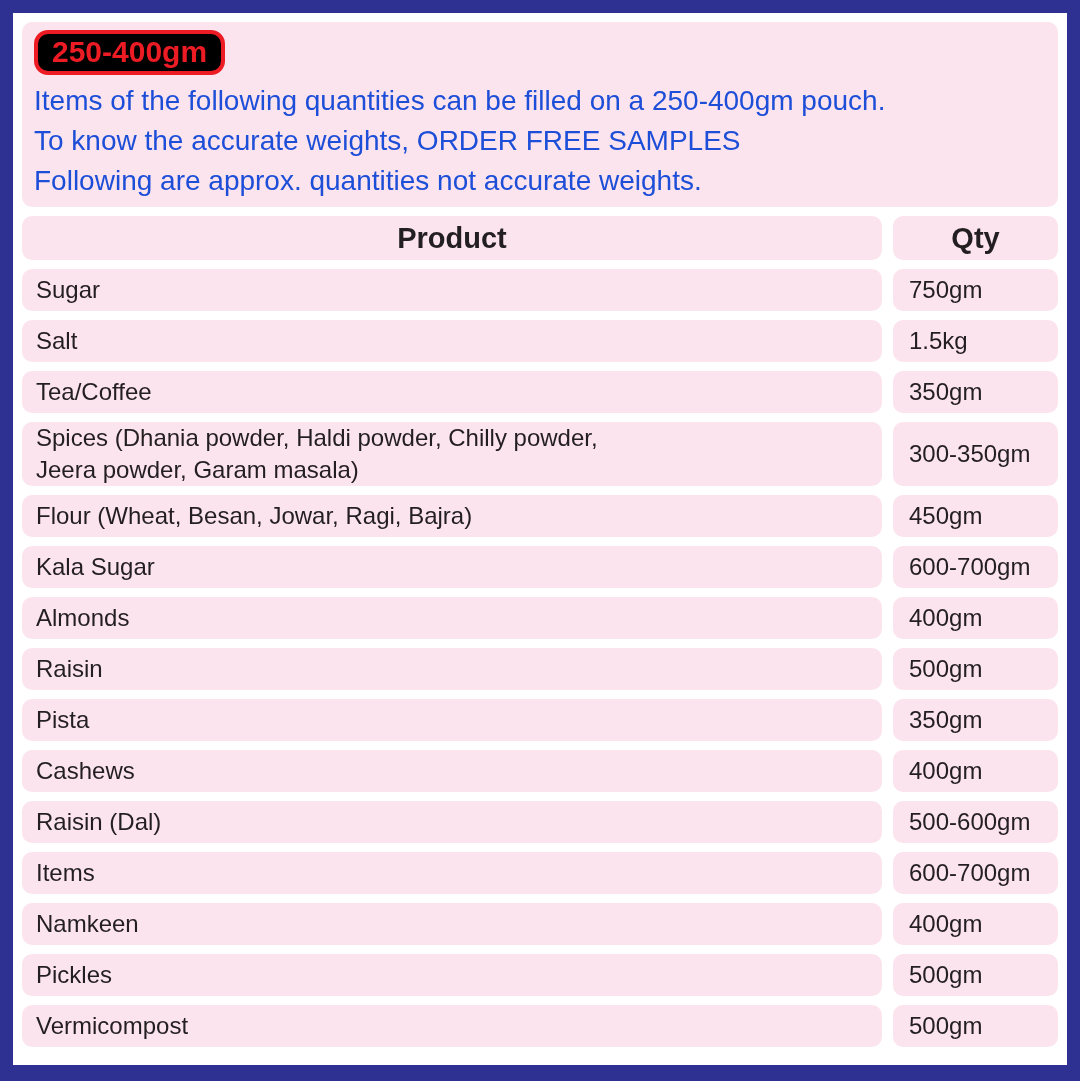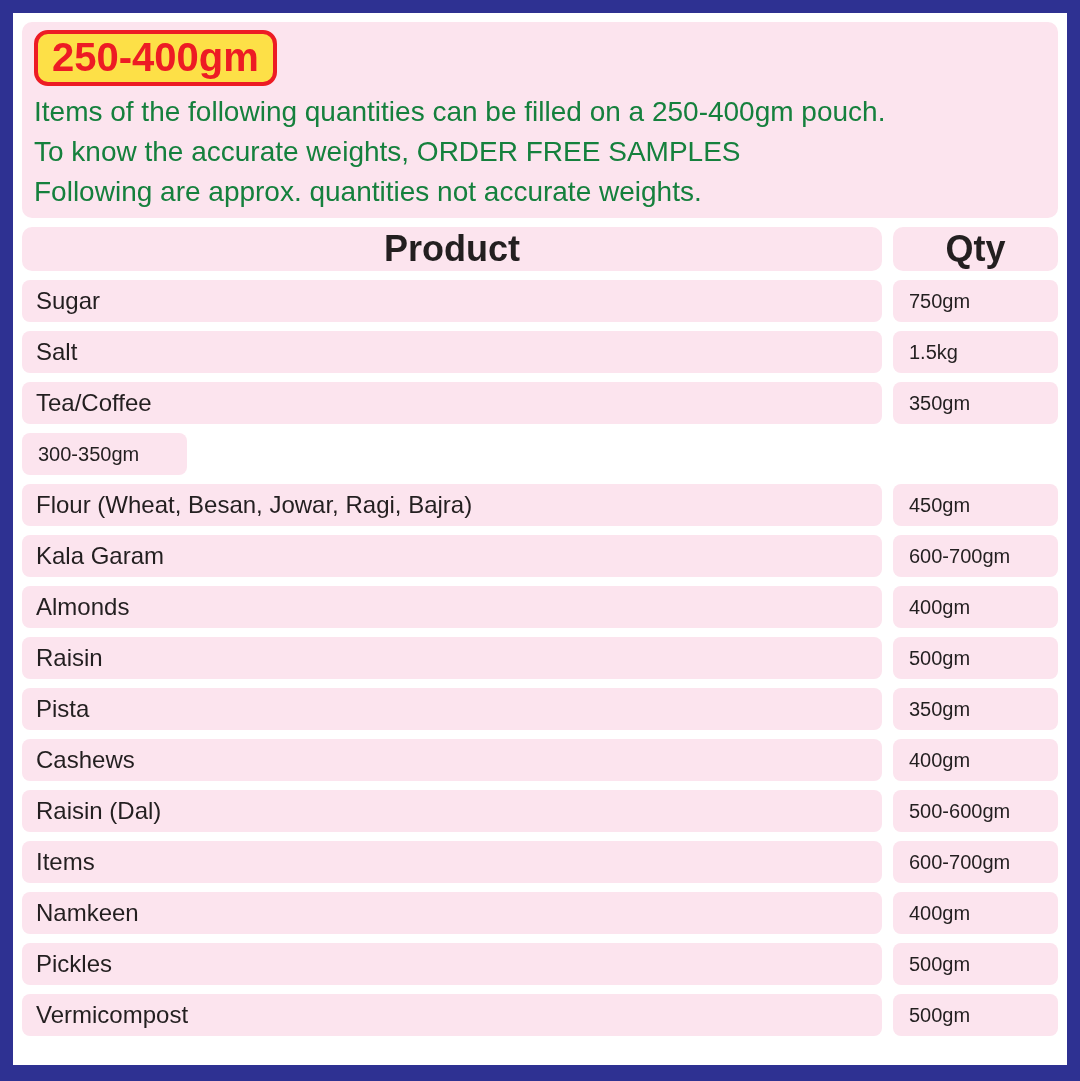--- a/index.html
+++ b/index.html
@@ -26,32 +26,32 @@
     overflow: hidden;
   }
   .intro-panel {
     background: #fce4ee;
     border-radius: 10px;
     padding: 8px 12px 6px 12px;
     flex: 0 0 auto;
   }
   .size-badge {
     display: inline-block;
-    background: #fde047;
+    background: #000000;
     color: #ed1c24;
     border: 4px solid #ed1c24;
     border-radius: 14px;
-    font-size: 40px;
+    font-size: 30px;
     font-weight: bold;
     padding: 1px 14px 3px 14px;
     margin-bottom: 6px;
     line-height: 1.1;
   }
   .intro-line {
-    color: #15803d;
+    color: #1d4ed8;
     font-size: 28px;
     line-height: 40px;
     white-space: nowrap;
   }
   .trow {
     display: flex;
     gap: 11px;
     flex: 0 0 auto;
   }
   .cell {
@@ -62,30 +62,30 @@
     color: #231f20;
   }
   .product-cell {
     flex: 1 1 auto;
     padding-left: 14px;
     font-size: 24px;
   }
   .qty-cell {
     flex: 0 0 165px;
     padding-left: 16px;
-    font-size: 20px;
+    font-size: 24px;
   }
   .header-row .cell {
     justify-content: center;
     padding-left: 0;
-    font-size: 36px;
+    font-size: 29px;
     font-weight: bold;
     min-height: 44px;
   }
-  .data-row .cell { min-height: 42px; border-radius: 8px; }
+  .data-row .cell { min-height: 42px; }
   .product-label { white-space: pre-line; line-height: 32px; }
   .qty-label { white-space: nowrap; }
 </style>
 </head>
 <body>
 
 <div class="frame">
   <div class="card">
 
     <div class="intro-panel">
@@ -122,37 +122,41 @@
   <div class="trow data-row">
     <div class="cell product-cell">
       <span class="product-label">Tea/Coffee</span>
     </div>
     <div class="cell qty-cell">
       <span class="qty-label">350gm</span>
     </div>
   </div>
 
   <div class="trow data-row">
+    <div class="cell product-cell">
+      <span class="product-label">Spices (Dhania powder, Haldi powder, Chilly powder,
+Jeera powder, Garam masala)</span>
+    </div>
     <div class="cell qty-cell">
       <span class="qty-label">300-350gm</span>
     </div>
   </div>
 
   <div class="trow data-row">
     <div class="cell product-cell">
       <span class="product-label">Flour (Wheat, Besan, Jowar, Ragi, Bajra)</span>
     </div>
     <div class="cell qty-cell">
       <span class="qty-label">450gm</span>
     </div>
   </div>
 
   <div class="trow data-row">
     <div class="cell product-cell">
-      <span class="product-label">Kala Garam</span>
+      <span class="product-label">Kala Sugar</span>
     </div>
     <div class="cell qty-cell">
       <span class="qty-label">600-700gm</span>
     </div>
   </div>
 
   <div class="trow data-row">
     <div class="cell product-cell">
       <span class="product-label">Almonds</span>
     </div>

